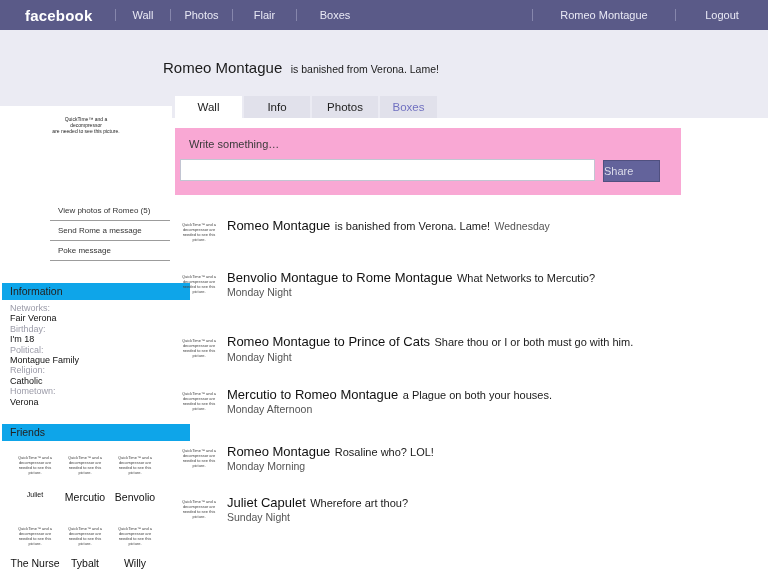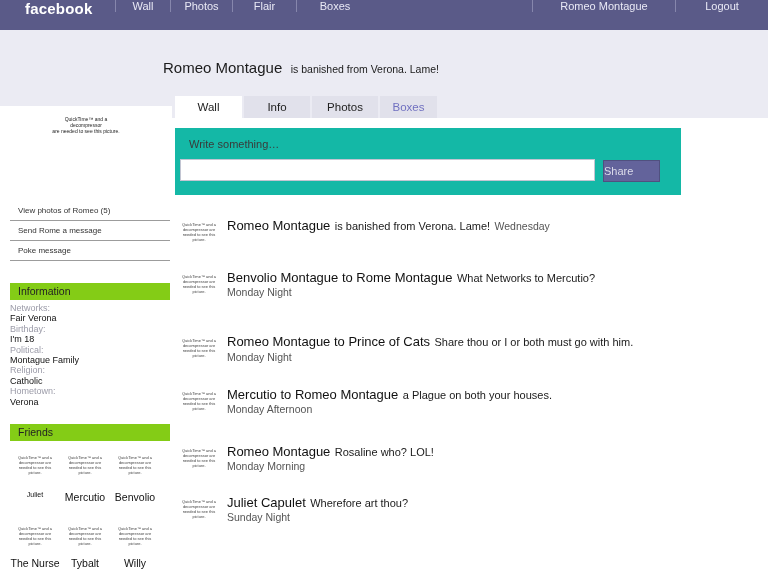--- a/index.html
+++ b/index.html
@@ -5,21 +5,21 @@
   * { margin:0; padding:0; box-sizing:border-box; }
   html,body { width:768px; height:576px; }
   body {
     position:relative; overflow:hidden; background:#fff;
     font-family:"Liberation Sans", sans-serif; color:#1a1a1a;
   }
 
   
   .header {
     position:absolute; left:0; top:0; width:768px; height:30px;
-    background:#5a5a88; display:flex; align-items:flex-start;
+    background:#5a5a88; display:flex; align-items:center;
   }
   .brand { width:115px; display:flex; align-items:center; padding-left:25px;
     color:#fff; font-weight:bold; font-size:15px; letter-spacing:.2px; }
   .hnav { display:flex; align-items:center; justify-content:center;
     color:#e9e9f5; font-size:11px; border-left:1px solid #8686ac; cursor:pointer; }
   .hnav.w1{width:55px}.hnav.w2{width:62px}.hnav.w3{width:64px}.hnav.w4{width:77px}
   .hspacer { flex:1; border-left:1px solid #8686ac; }
   .huser { width:143px; border-left:1px solid #8686ac; }
   .hlogout { width:93px; border-left:1px solid #8686ac; }
 
@@ -39,35 +39,35 @@
   
   .pic-box { position:absolute; left:0; top:106px; width:172px; height:60px;
     background:#fff; padding-top:10px; }
   .qt-line { font-size:5px; line-height:6px; text-align:center; color:#222; }
 
   
   .qt-thumb { font-size:4px; line-height:5px; text-align:center; color:#444; width:38px; }
 
   
   .composer { position:absolute; left:175px; top:128px; width:506px; height:67px;
-    background:#14b8a6; }
+    background:#f9a8d4; }
   .composer .prompt { position:absolute; left:14px; top:10px; font-size:11px; color:#3a3a3a; }
   .composer input { position:absolute; left:5px; top:31px; width:415px; height:22px;
     border:1px solid #c2c5d2; background:#fff; font-size:11px; padding:0 5px; outline:none; }
   .share-btn { position:absolute; left:428px; top:32px; width:57px; height:22px;
     background:#63639b; border:1px solid #50507f; color:#dcdcea; font-size:11px;
     text-align:left; line-height:20px; cursor:pointer; }
 
   
   .side-links { position:absolute; left:10px; top:201px; width:160px; }
   .slink { height:20px; line-height:19px; padding-left:8px; font-size:8px; color:#333;
-    border-bottom:1px solid #9c9c9c; cursor:pointer; }
-
-  .sec-head { position:absolute; left:10px; width:160px; height:17px;
-    background:#84cc16; font-size:10.5px; color:#222; line-height:17px; padding-left:8px; }
+    border-bottom:1px solid #9c9c9c; cursor:pointer;margin-left:40px; }
+
+  .sec-head { position:absolute; left:2px; width:188px; height:17px;
+    background:#0ea5e9; font-size:10.5px; color:#222; line-height:17px; padding-left:8px; }
   .sec-info { top:283px; }
   .sec-friends { top:424px; }
 
   .info-fields { position:absolute; left:10px; top:303px; width:160px;
     font-size:9px; line-height:10.4px; }
   .ilabel { color:#9b9ba8; }
   .ivalue { color:#111; }
 
   .friends-row { position:absolute; left:10px; width:152px; display:flex; }
   .fcell { width:50px; display:flex; flex-direction:column; align-items:center; }

